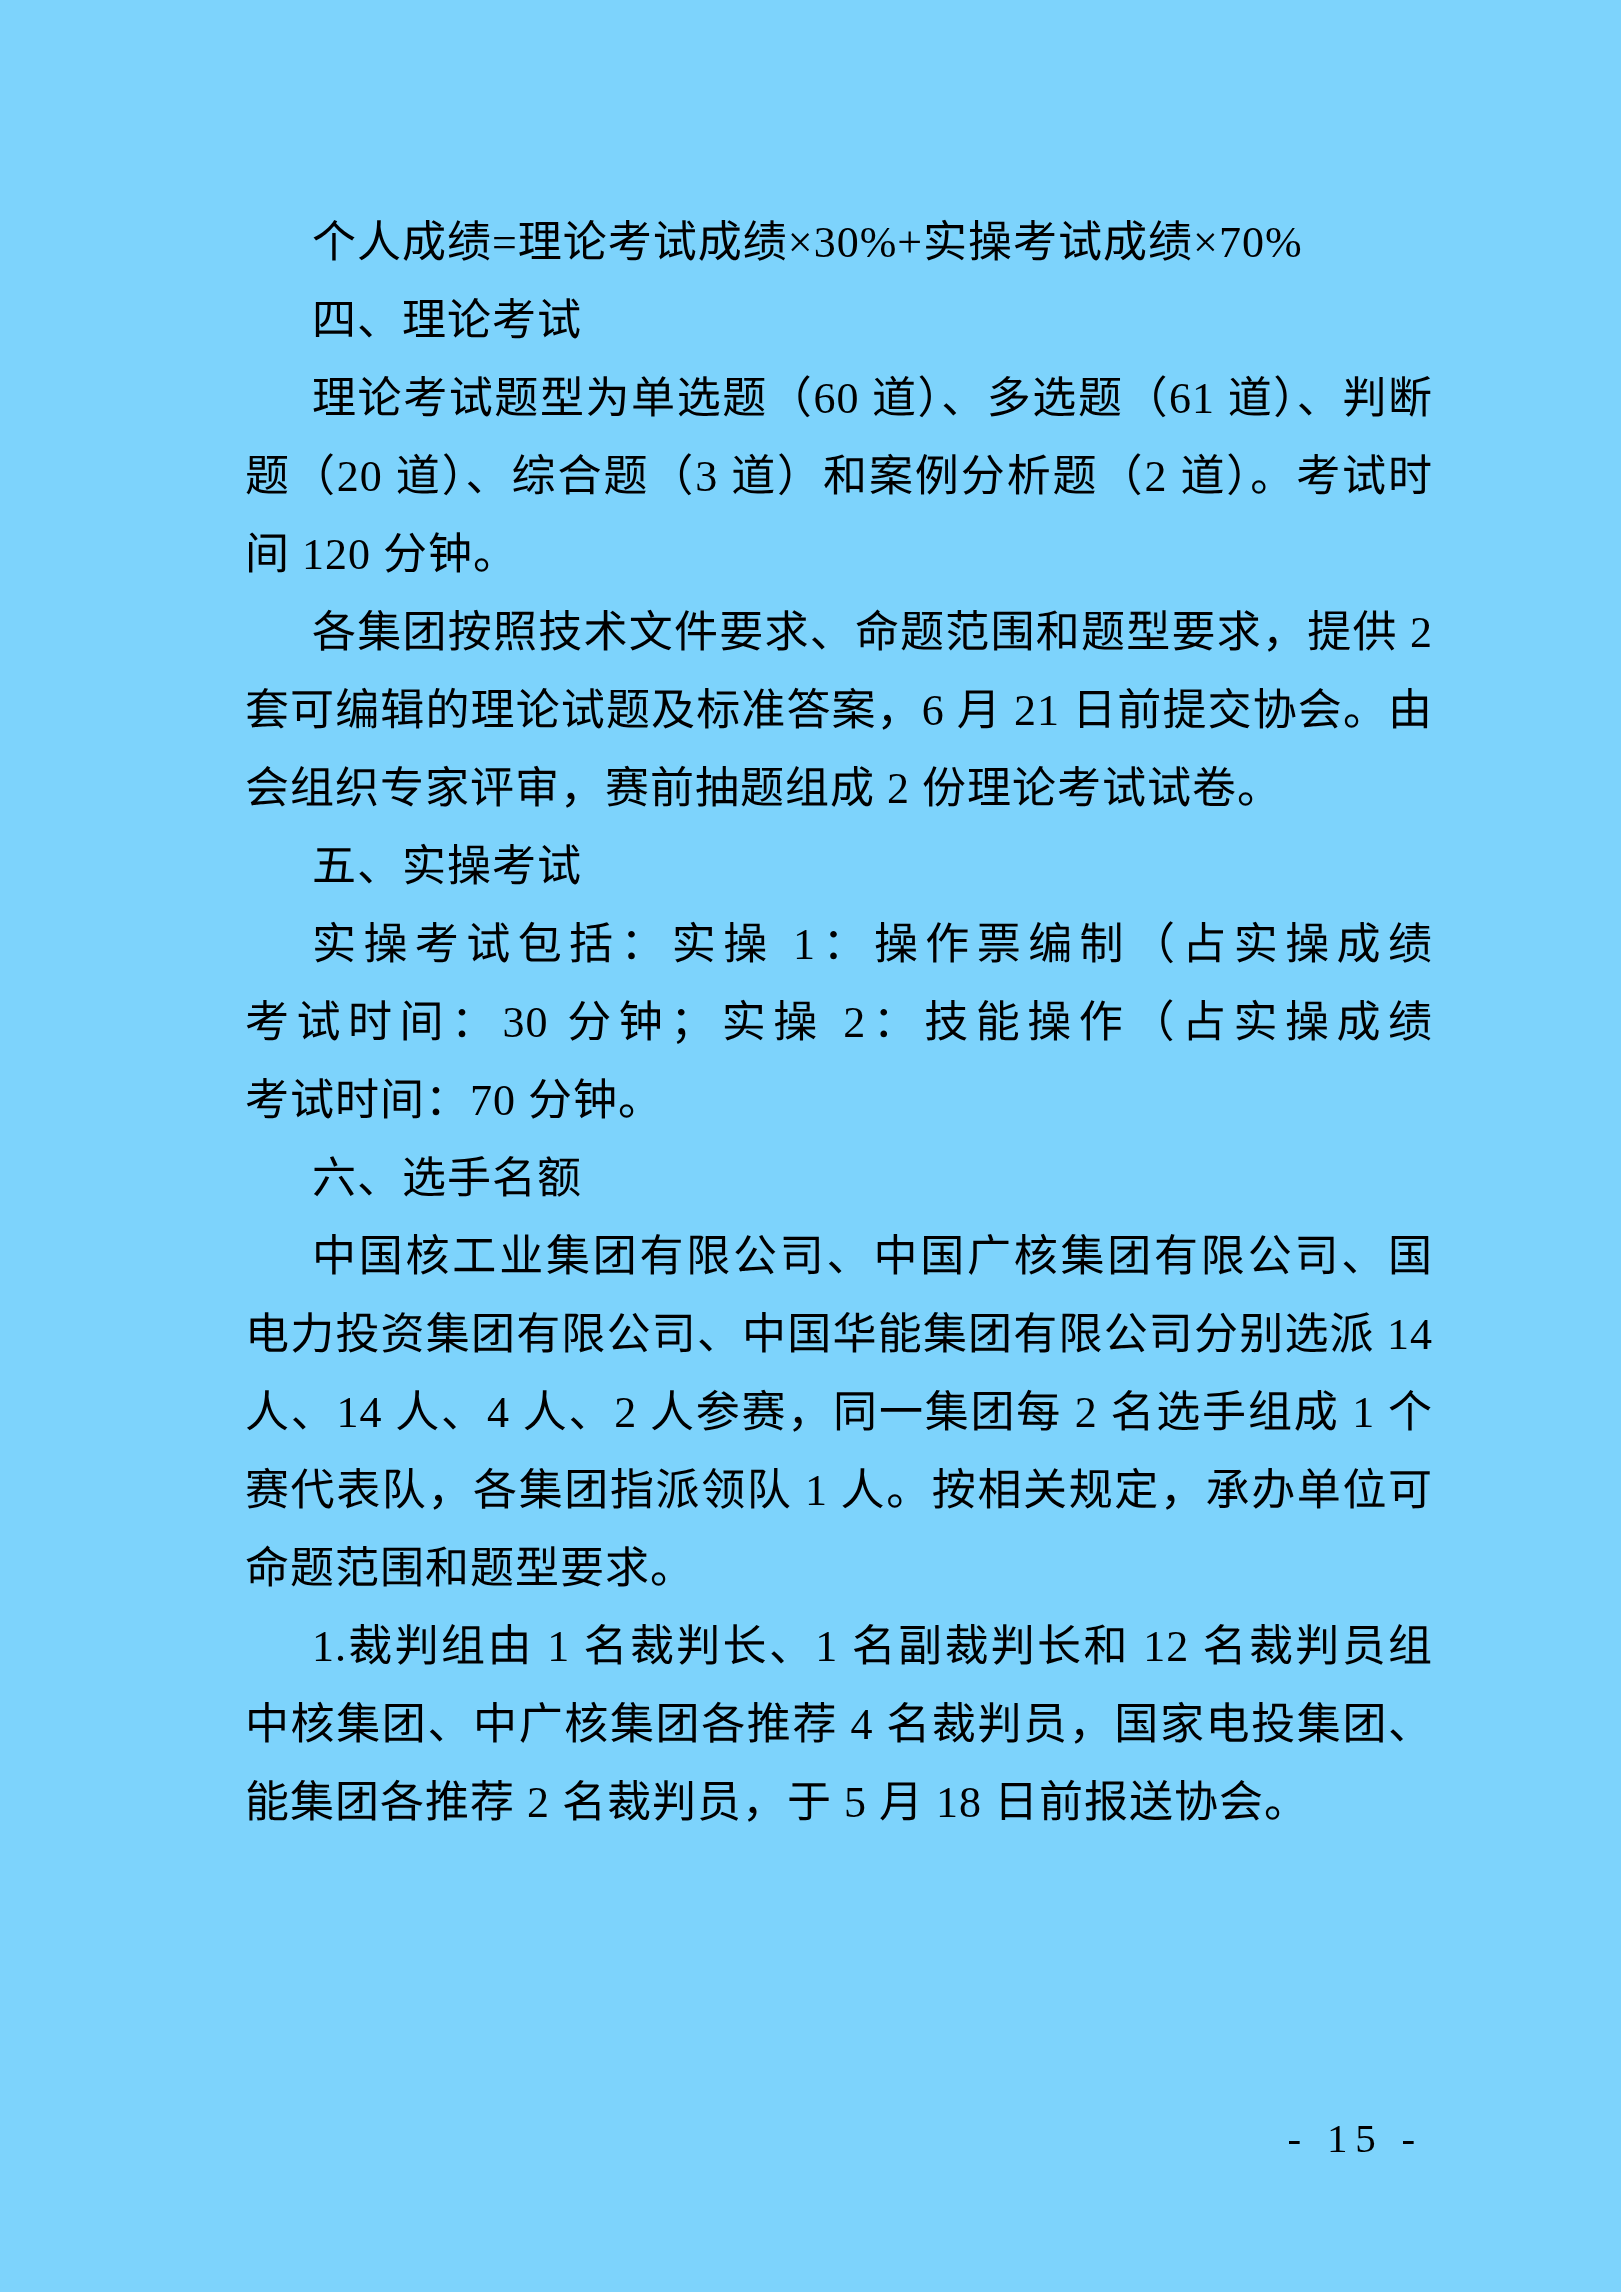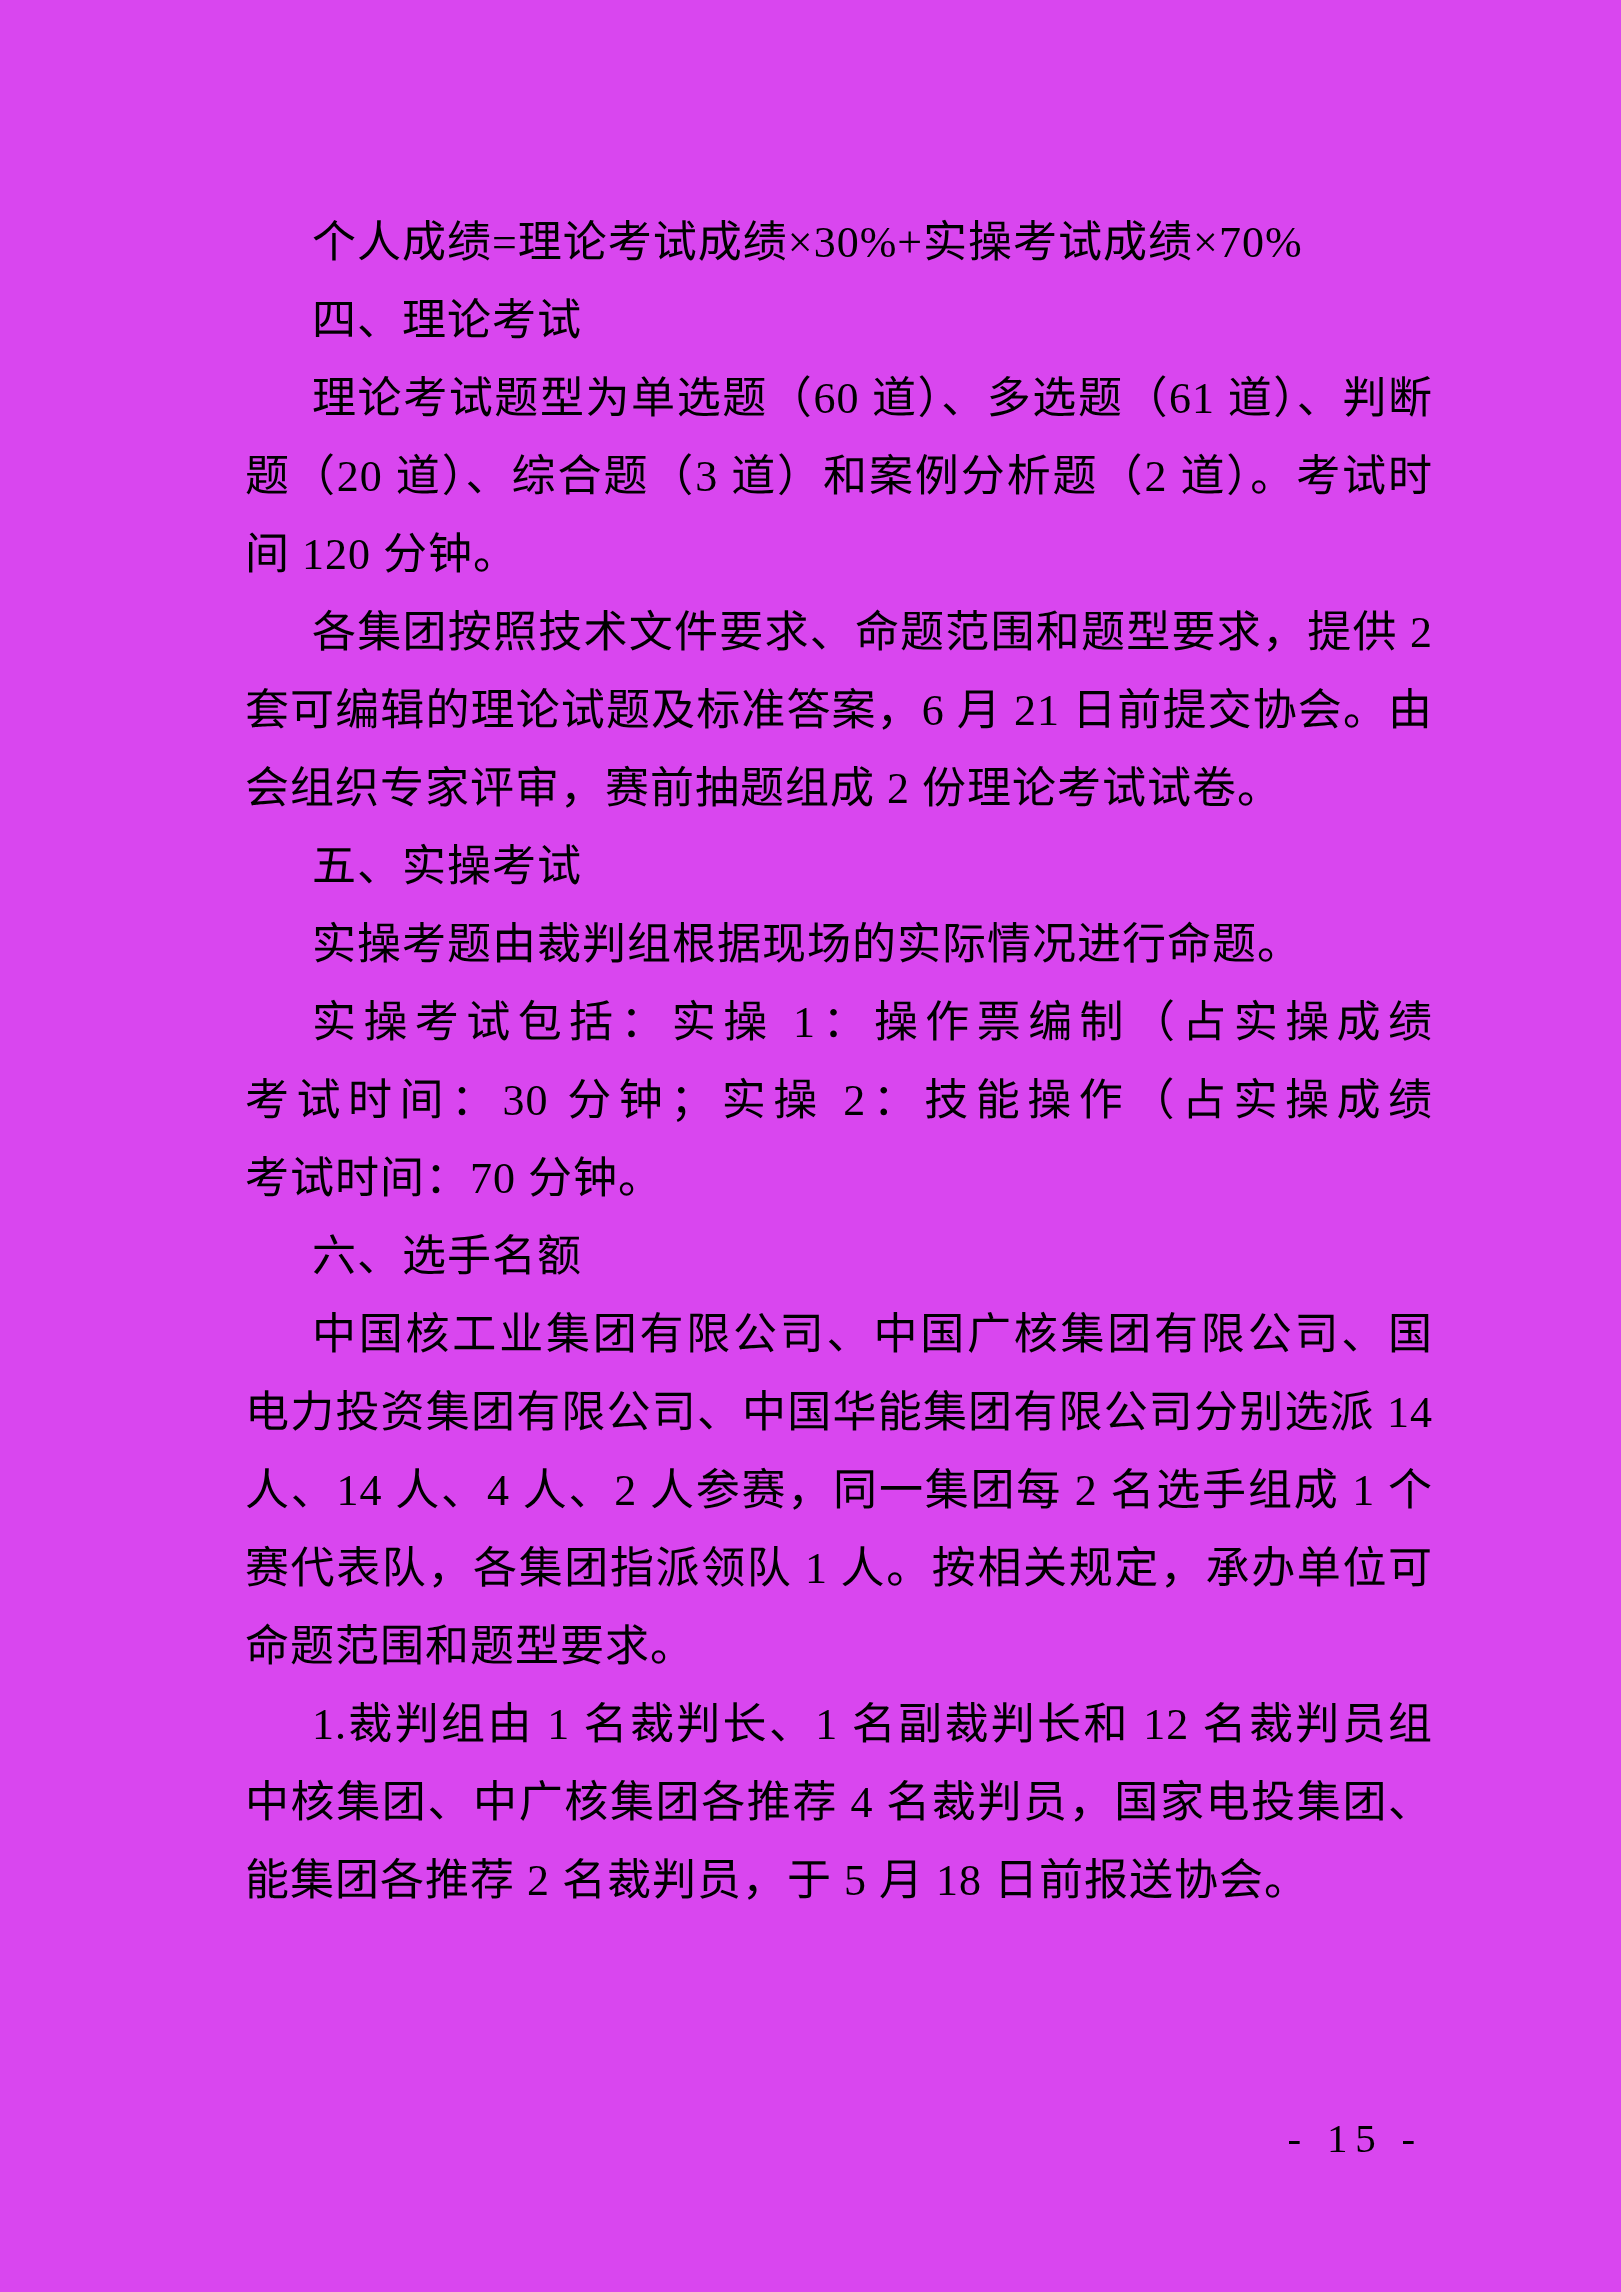--- a/index.html
+++ b/index.html
@@ -4,21 +4,21 @@
 <style>
   html, body {
     margin: 0;
     padding: 0;
     background: #ffffff;
   }
   .page {
     position: relative;
     width: 1621px;
     height: 2293px;
-    background: #d946ef;
+    background: #7dd3fc;
     color: #000000;
     font-family: "Liberation Serif", "DejaVu Serif", serif;
     overflow: hidden;
   }
   .content {
     position: absolute;
     left: 245px;
     top: 204px;
     width: 1188px;
   }
@@ -56,21 +56,20 @@
   <div class="content">
     <div class="line indent">个人成绩=理论考试成绩×30%+实操考试成绩×70%</div>
     <div class="line indent">四、理论考试</div>
     <div class="line indent stretch">理论考试题型为单选题（60 道）、多选题（61 道）、判断</div>
     <div class="line stretch">题（20 道）、综合题（3 道）和案例分析题（2 道）。考试时</div>
     <div class="line">间 120 分钟。</div>
     <div class="line indent stretch">各集团按照技术文件要求、命题范围和题型要求，提供 2</div>
     <div class="line stretch">套可编辑的理论试题及标准答案，6 月 21 日前提交协会。由协</div>
     <div class="line">会组织专家评审，赛前抽题组成 2 份理论考试试卷。</div>
     <div class="line indent">五、实操考试</div>
-    <div class="line indent">实操考题由裁判组根据现场的实际情况进行命题。</div>
     <div class="line indent stretch">实操考试包括：实操 1：操作票编制（占实操成绩 20%），</div>
     <div class="line stretch">考试时间：30 分钟；实操 2：技能操作（占实操成绩 80%），</div>
     <div class="line">考试时间：70 分钟。</div>
     <div class="line indent">六、选手名额</div>
     <div class="line indent stretch">中国核工业集团有限公司、中国广核集团有限公司、国家</div>
     <div class="line stretch">电力投资集团有限公司、中国华能集团有限公司分别选派 14</div>
     <div class="line stretch">人、14 人、4 人、2 人参赛，同一集团每 2 名选手组成 1 个参</div>
     <div class="line stretch">赛代表队，各集团指派领队 1 人。按相关规定，承办单位可增</div>
     <div class="line">命题范围和题型要求。</div>
     <div class="line indent stretch">1.裁判组由 1 名裁判长、1 名副裁判长和 12 名裁判员组成，</div>

